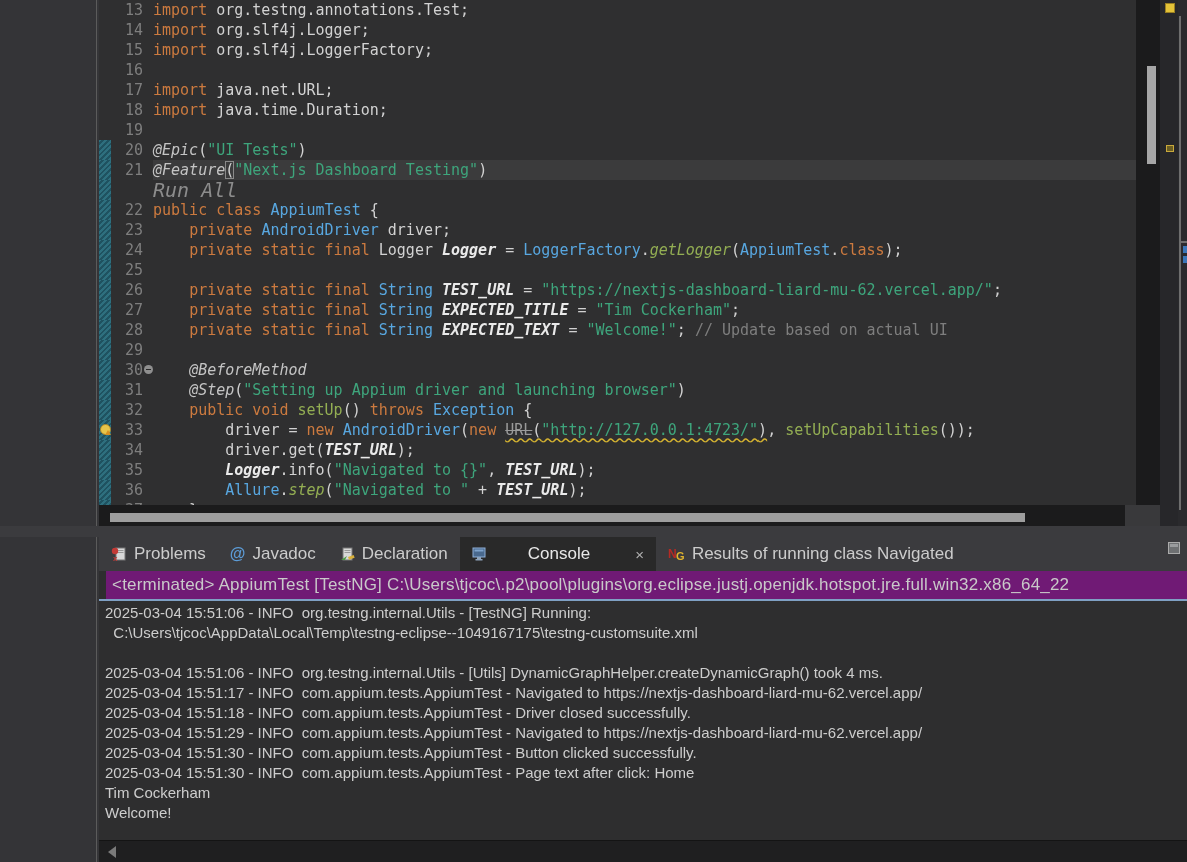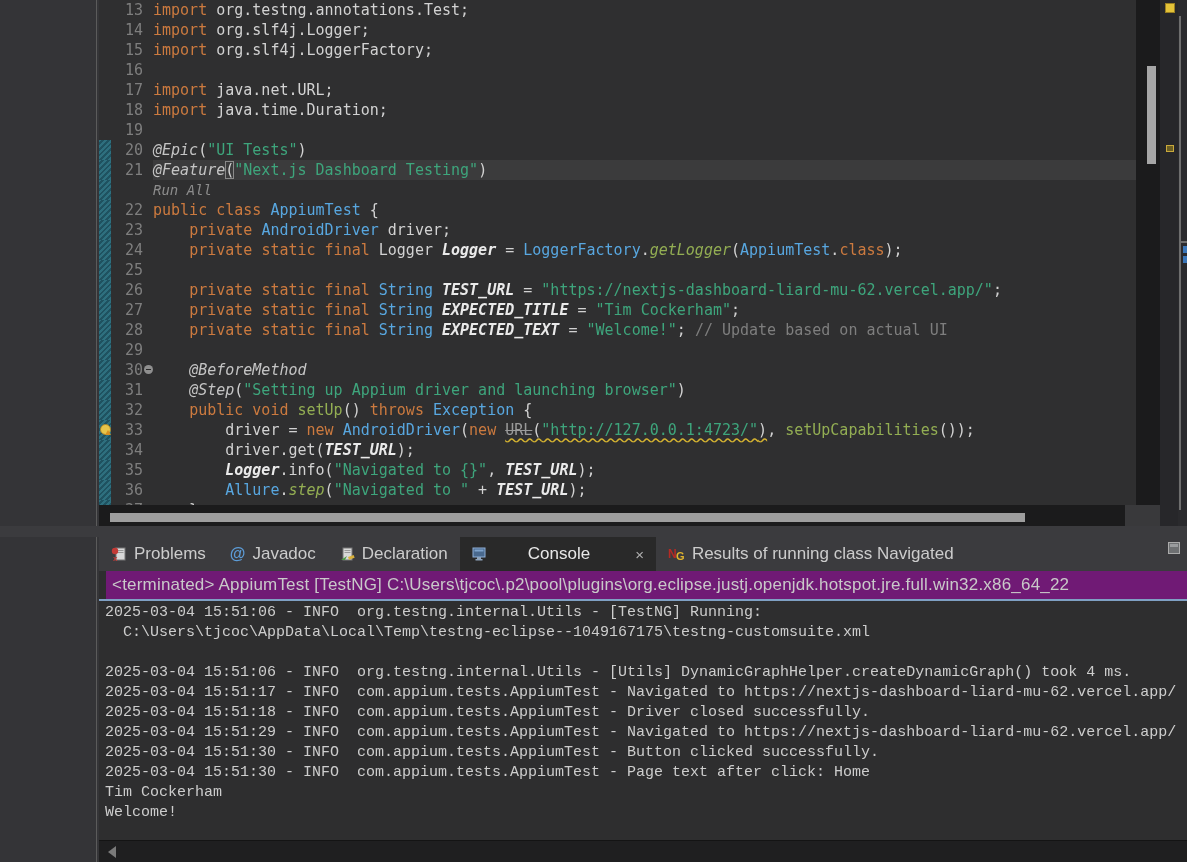--- a/index.html
+++ b/index.html
@@ -24,21 +24,21 @@
   .code-col.current { background:#3B3B3C; }
   .fold-dot { position:absolute; left:1px; top:5px; width:9px; height:9px; border-radius:50%;
               background:#8F8F8F; }
   .fold-dot::after { content:""; position:absolute; left:2px; top:4px; width:5px; height:1px; background:#2A2A2A; }
   .bulb { position:absolute; left:1px; top:4px; width:10px; height:12px; }
   .bulb::before { content:""; position:absolute; left:0; top:0; width:9px; height:9px; border-radius:50%;
                   background:#E8C54A; border:1px solid #A8862A; }
   .bulb::after { content:""; position:absolute; left:5px; top:6px; width:0; height:0;
                  border-left:3px solid transparent; border-right:3px solid transparent;
                  border-bottom:5px solid #D89020; }
-  .lens { color:#8C8C8C; font-style:italic; font-size:14px; }
+  .lens { color:#8C8C8C; font-style:italic; font-size:20px; }
 
   .sg-kw   { color:#CC7A3F; }
   .sg-pl   { color:#D2D2D2; }
   .sg-type { color:#58A7E0; }
   .sg-str  { color:#3EA57C; }
   .sg-ann  { color:#C4C4C4; font-style:italic; }
   .sg-cmt  { color:#7E7E7E; }
   .sg-meth { color:#93AE53; }
   .sg-smeth{ color:#93AE53; font-style:italic; }
   .sg-fld  { color:#EAEAEA; font-weight:bold; font-style:italic; }
@@ -78,21 +78,21 @@
   .restore-btn { position:absolute; right:7px; top:5px; width:12px; height:12px;
                  background:#6E7072; border:1px solid #ABABAB; }
   .restore-btn::after { content:""; position:absolute; left:1px; top:1px; right:1px; height:3px; background:#9A9C9E; }
 
   .terminated { position:absolute; left:7px; top:34px; width:1088px; height:28px; background:#701a75;
                 color:#C9C9C9; font-size:17px; letter-spacing:.2px; line-height:28px;
                 padding-left:6px; white-space:nowrap; overflow:hidden; }
   .blue-line { position:absolute; left:0; top:62px; width:1088px; height:2px; background:#7FA0C4; }
 
   .console-out { position:absolute; left:0; top:64px; width:1088px; height:239px; background:#2E2E2F;
-                 overflow:hidden; font-family:Liberation Mono, monospace; font-size:15px;
+                 overflow:hidden; font-family:Liberation Sans, sans-serif; font-size:15px;
                  line-height:20px; color:#CDCDCD; padding:2px 0 0 6px; }
   .console-out div { height:20px; white-space:pre; }
 
   .console-hscroll { position:absolute; left:0; top:303px; width:1088px; height:22px; background:#1F1F20;
                      border-top:1px solid #141414; }
   .left-arrow { position:absolute; left:9px; top:5px; width:0; height:0;
                 border-top:6px solid transparent; border-bottom:6px solid transparent;
                 border-right:8px solid #7A7A7A; }
 </style>
 </head>

